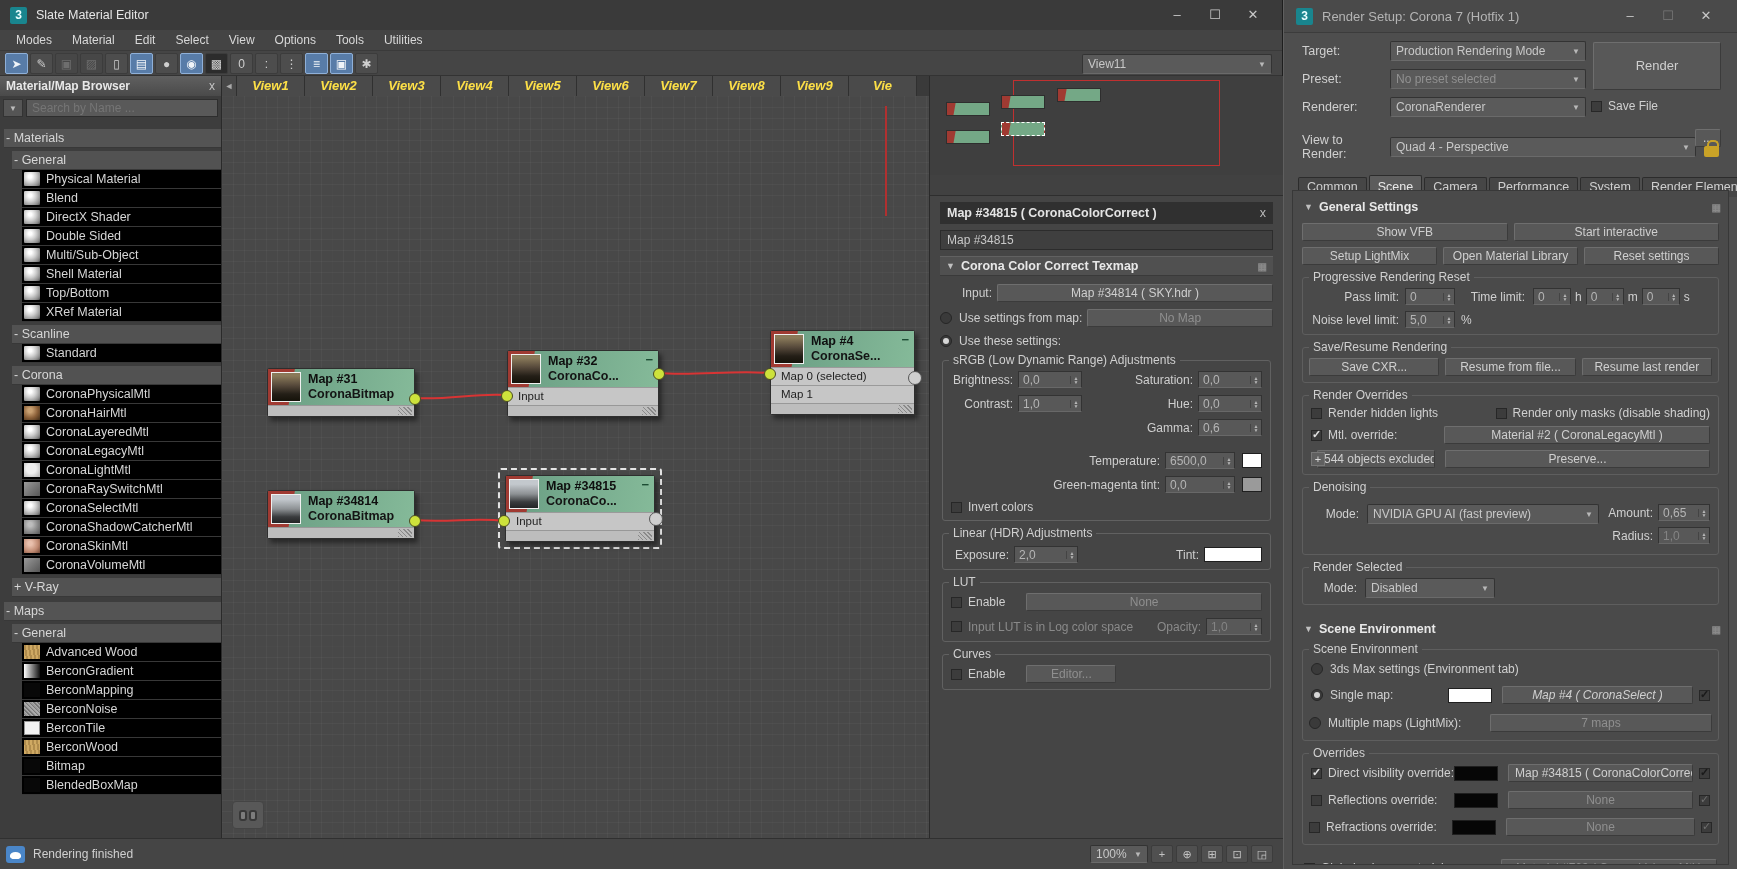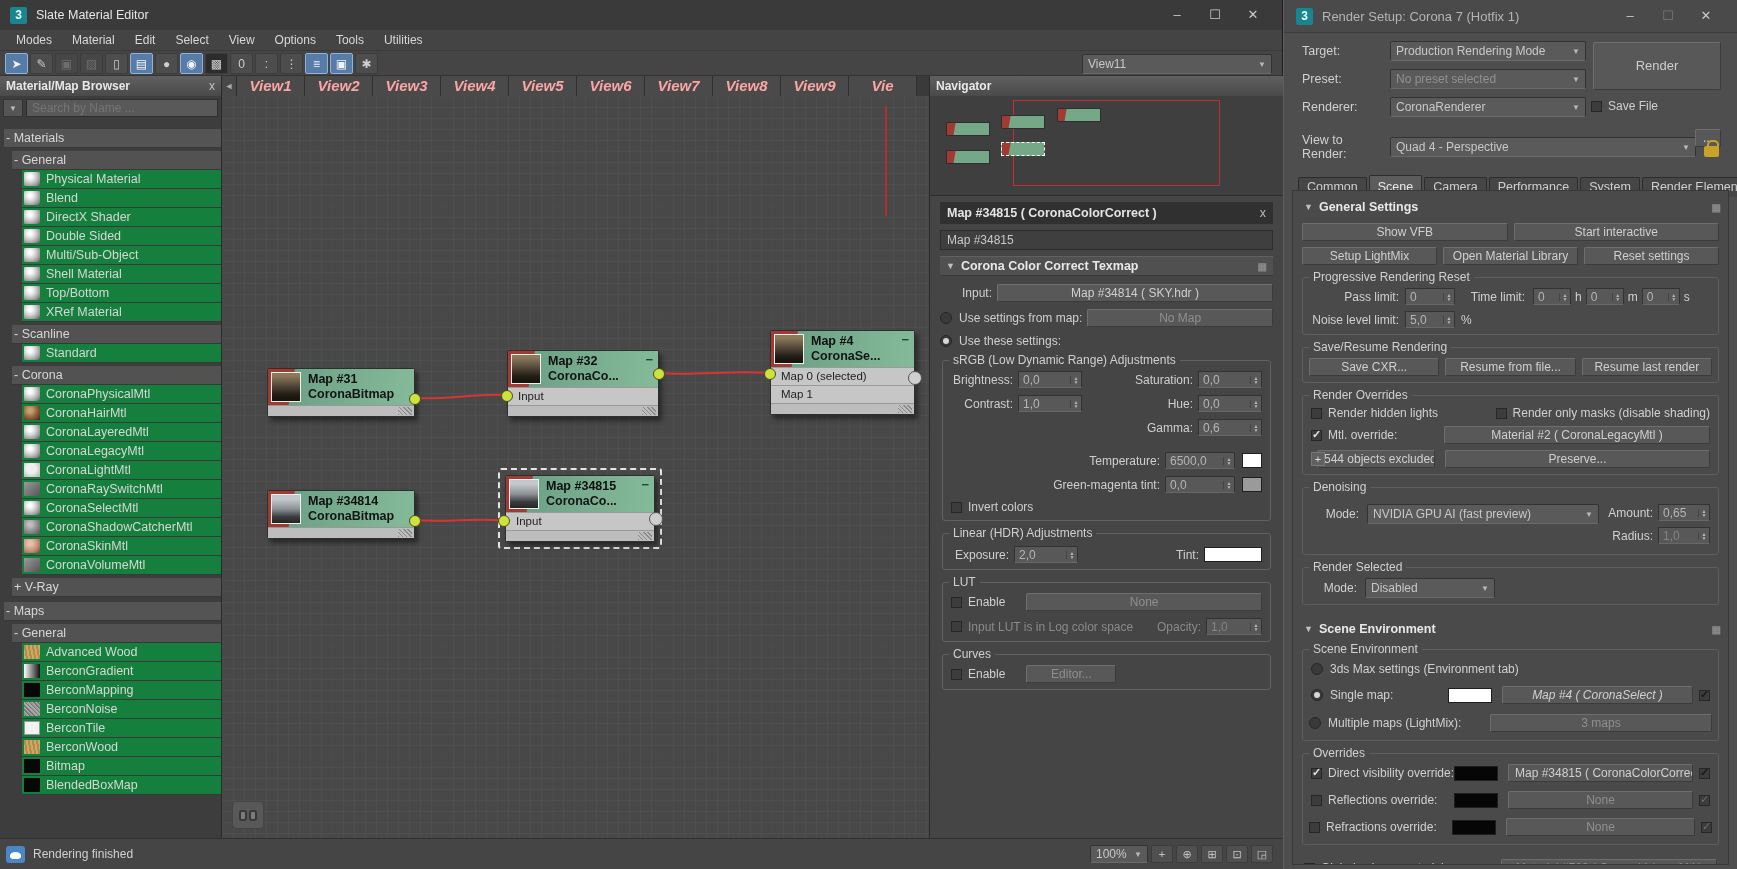--- a/index.html
+++ b/index.html
@@ -29,40 +29,40 @@
   .dd.dim .ddv { color:#919191; }
 
   
   .browser { position:absolute; left:0; top:76px; width:222px; height:769px; background:#3d3d3d; border-right:1px solid #2a2a2a; overflow:hidden; }
   .phead { height:20px; background:linear-gradient(#606060,#4a4a4a); display:flex; align-items:center; padding:0 6px; font-weight:bold; color:#e8e8e8; font-size:12px; }
   .phead .px { margin-left:auto; color:#c4c4c4; font-weight:normal; }
   .searchrow { height:24px; display:flex; align-items:center; padding:2px 3px; background:#3d3d3d; }
   .sarrow { width:20px; height:18px; background:#555; border:1px solid #333; color:#bbb; font-size:8px; text-align:center; line-height:17px; margin-right:3px; }
   .sinput { flex:1; height:18px; background:#595959; border:1px solid #2e2e2e; color:#a8a8a8; font-size:12px; padding:0 5px; font-family:"Liberation Sans",sans-serif; }
   .tree { position:absolute; top:48px; bottom:0; left:0; right:0; overflow:hidden; }
-  .trow { height:19px; display:flex; align-items:center; background:#15803d; border-bottom:1px solid #383838; margin-left:22px; padding-left:2px; font-size:12.5px; color:#d6d6d6; white-space:nowrap; }
+  .trow { height:19px; display:flex; align-items:center; background:#000000; border-bottom:1px solid #383838; margin-left:22px; padding-left:2px; font-size:12.5px; color:#d6d6d6; white-space:nowrap; }
   .trow.h1 { margin-left:4px; margin-top:5px; background:#545454; }
   .trow.h2 { margin-left:12px; margin-top:3px; background:#525252; }
   .trow .thumb { width:16px; height:14px; margin-right:6px; flex:none; background:#3a3a3a; }
   .thumb.sphere { background:radial-gradient(circle at 38% 32%, #ffffff 12%, #cdcdcd 45%, #8e8e8e 78%, #4e4e4e); border-radius:1px; }
   .thumb.sphere-brown { background:radial-gradient(circle at 38% 32%, #c9a071 15%, #8a5f38 55%, #3c2a16); }
   .thumb.sphere-flat { background:radial-gradient(circle at 45% 40%, #efefef 40%, #bdbdbd 85%); }
   .thumb.sphere-dim { background:radial-gradient(circle at 38% 32%, #bdbdbd 15%, #8a8a8a 55%, #555); }
   .thumb.sphere-skin { background:radial-gradient(circle at 38% 32%, #e9c0ad 15%, #c08a72 60%, #6e4433); }
   .thumb.sq-gray { background:linear-gradient(135deg,#9a9a9a,#565656); }
   .thumb.sq-grad { background:linear-gradient(90deg,#fff,#111); }
   .thumb.sq-black { background:#080808; }
   .thumb.sq-noise { background:repeating-linear-gradient(45deg,#aaa 0 1px,#777 1px 2px,#999 2px 3px); }
   .thumb.sq-white { background:#f2f2f2; border:1px solid #999; }
   .thumb.sq-wood { background:repeating-linear-gradient(80deg,#cfa963 0 2px,#b08c4d 2px 4px); }
 
   
   .tabsrow { position:absolute; left:222px; top:76px; width:707px; height:20px; background:#3a3a3a; display:flex; align-items:stretch; overflow:hidden; }
   .tscroll { width:15px; background:#484848; color:#aaa; font-size:9px; text-align:center; line-height:20px; border-right:1px solid #303030; flex:none; }
-  .vtab { width:68px; flex:none; background:#4a4a4a; border-right:1px solid #303030; color:#fca5a5; font-style:italic; font-weight:bold; text-align:center; line-height:20px; font-size:15px; overflow:hidden; }
+  .vtab { width:68px; flex:none; background:#4a4a4a; border-right:1px solid #303030; color:#fde047; font-style:italic; font-weight:bold; text-align:center; line-height:20px; font-size:13px; overflow:hidden; }
   .canvas { position:absolute; left:222px; top:96px; width:707px; height:749px; background-color:#484848;
     background-image:linear-gradient(rgba(255,255,255,.03) 1px, transparent 1px),linear-gradient(90deg, rgba(255,255,255,.03) 1px, transparent 1px),linear-gradient(rgba(0,0,0,.05) 1px, transparent 1px),linear-gradient(90deg, rgba(0,0,0,.05) 1px, transparent 1px);
     background-size:11px 11px,11px 11px,110px 110px,110px 110px; overflow:hidden; }
   .redline { position:absolute; left:663px; top:10px; width:2px; height:110px; background:#b03030; }
   .binoc { position:absolute; left:10px; bottom:16px; width:32px; height:28px; background:#585858; border:1px solid #444; border-radius:4px; display:flex; align-items:center; justify-content:center; gap:2px; }
   .lens { width:8px; height:11px; border:2px solid #383838; border-radius:3px; background:#7c7c7c; }
   .wires { position:absolute; left:0; top:0; pointer-events:none; }
 
   .node { position:absolute; width:148px; background:#c9c9c9; border:1px solid #2e2e2e; box-shadow:3px 4px 5px rgba(0,0,0,.45); border-radius:2px; }
   .nhead { position:relative; height:36px; background:linear-gradient(100deg,#a03a32 0 26px,#6ea287 27px,#85ba99 100%); padding:3px 4px 3px 40px; }
@@ -456,23 +456,20 @@
       </div>
     </div>
 
     <span class="binoc">
       <span class="lens"></span>
       <span class="lens"></span>
     </span>
   </div>
 
   <div class="rightcol">
-    <div class="phead">
-      <span>Navigator</span>
-    </div>
     <div class="navcontent">
       <span class="navrect"></span>
       <span class="navthumb" style="left:16px; top:26px;"></span>
       <span class="navthumb" style="left:16px; top:54px;"></span>
       <span class="navthumb" style="left:71px; top:19px;"></span>
       <span class="navthumb sel" style="left:71px; top:46px;"></span>
       <span class="navthumb" style="left:127px; top:12px;"></span>
     </div>
 
     <div class="ppanel">
@@ -818,21 +815,21 @@
       <div class="rrow" style="margin-top:10px;">
         <span class="radio checked"></span>
         <span class="rlbl" style="width:118px;">Single map:</span>
         <span class="swatch white" style="width:44px;"></span>
         <span class="btn" style="flex:1; margin-left:10px;font-style:italic;">Map #4  ( CoronaSelect )</span>
         <span class="cb toggle checked"></span>
       </div>
       <div class="rrow" style="margin:10px 0 4px;">
         <span class="radio"></span>
         <span class="rlbl" style="width:162px;">Multiple maps (LightMix):</span>
-        <span class="btn dim" style="flex:1;">3 maps</span>
+        <span class="btn dim" style="flex:1;">7 maps</span>
       </div>
     </div>
 
     <div class="rgrp">
       <span class="gl">Overrides</span>
       <div class="rrow" style="margin-top:2px;">
         <span class="cb checked"></span>
         <span class="rlbl" style="width:126px;">Direct visibility override:</span>
         <span class="swatch black" style="width:44px;"></span>
         <span class="btn" style="flex:1; margin-left:10px;">Map #34815  ( CoronaColorCorrect )</span>

